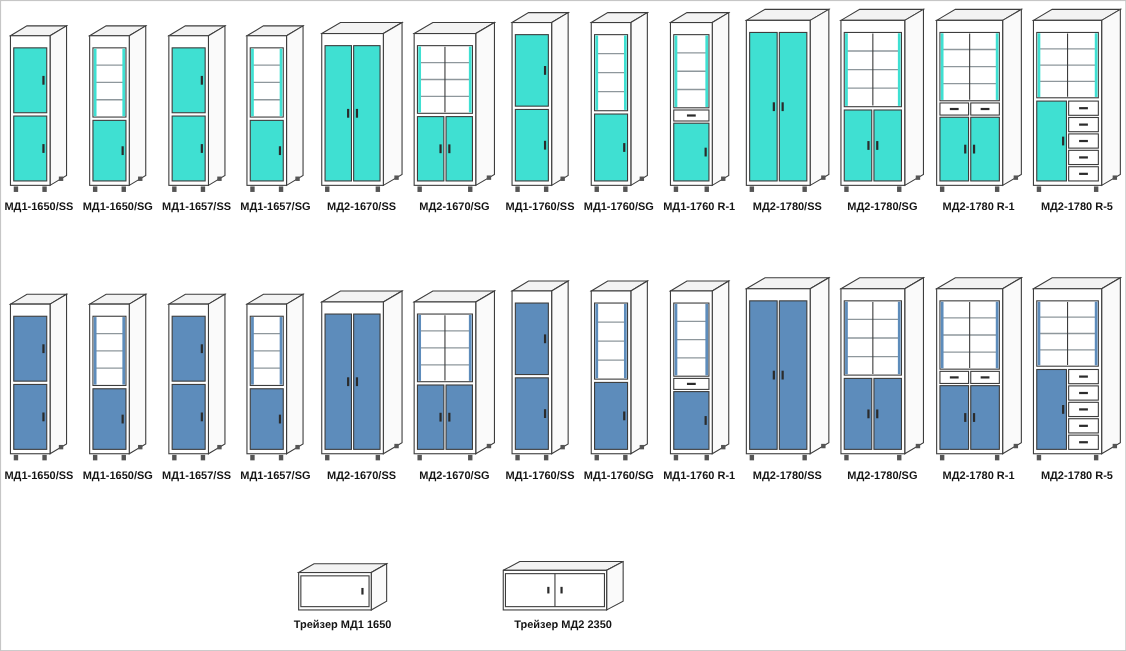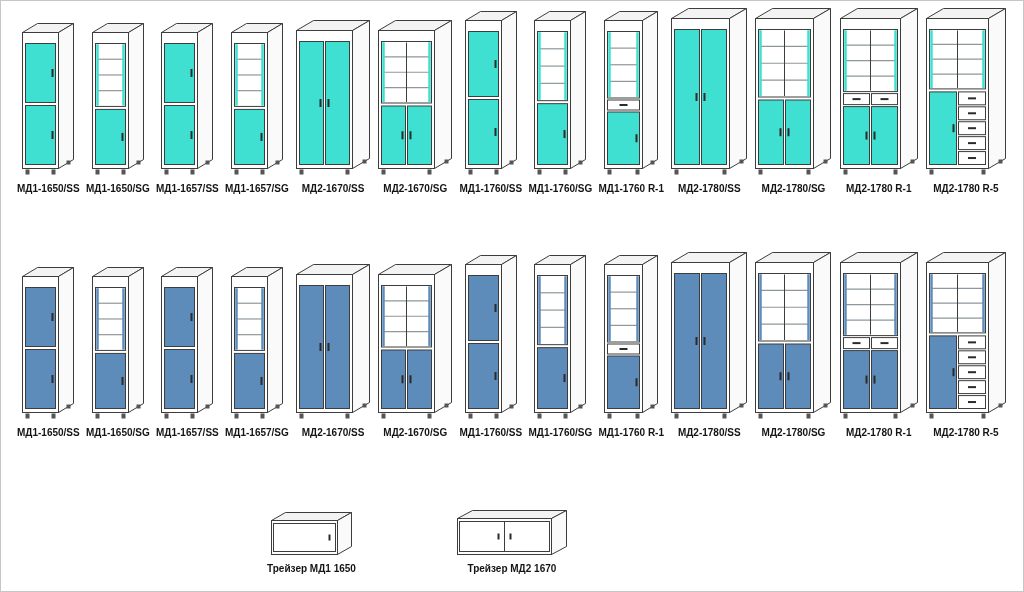--- a/index.html
+++ b/index.html
@@ -1,18 +1,18 @@
 <!DOCTYPE html>
 <html><head>
 <meta charset="utf-8">
 <style>
   html,body{margin:0;padding:0;}
   body{width:1024px;height:592px;background:#ffffff;font-family:"Liberation Sans",sans-serif;overflow:hidden;}
   .catalog{position:relative;width:1022px;height:590px;background:#ffffff;border:1px solid #c6c6c6;}
-  .cabinet-row{position:absolute;left:0;right:0;display:flex;justify-content:space-between;align-items:flex-end;padding:0 16px;}
+  .cabinet-row{position:absolute;left:0;right:0;display:flex;justify-content:space-between;align-items:flex-end;padding:0 3px;}
   .row-top{top:6px;}
   .row-middle{top:250px;}
   .cab-col{display:flex;flex-direction:column;align-items:center;justify-content:flex-end;}
   .cab-label{font-size:10px;font-weight:bold;color:#141414;margin-top:7px;white-space:nowrap;}
   .trayser-row{position:absolute;top:508px;left:0;display:flex;align-items:flex-end;gap:100px;padding-left:266px;}
   svg{display:block;}
 </style>
 </head>
 <body>
 
@@ -541,16 +541,16 @@
       <div class="cab-col">
         <svg width="112" height="47" viewBox="0 0 112 47">
           <polygon points="1.5,9.5 16.5,1.5 110.5,1.5 95.5,9.5" fill="#f3f3f3" stroke="#3d3d3d" stroke-width="1"></polygon>
           <polygon points="95.5,9.5 110.5,1.5 110.5,37.5 95.5,45.5" fill="#fafafa" stroke="#3d3d3d" stroke-width="1"></polygon>
           <rect x="1.5" y="9.5" width="94" height="36" fill="#ffffff" stroke="#3d3d3d" stroke-width="1"></rect>
           <rect x="3.5" y="12.5" width="90" height="30" fill="#ffffff" stroke="#3d3d3d" stroke-width="1"></rect>
           <line x1="48.5" y1="12.5" x2="48.5" y2="42.5" stroke="#3d3d3d" stroke-width="1"></line>
           <rect x="41.5" y="24.5" width="2" height="6" fill="#2b2b2b"></rect>
           <rect x="53.5" y="24.5" width="2" height="6" fill="#2b2b2b"></rect>
         </svg>
-        <div class="cab-label">Трейзер МД2 1670</div>
+        <div class="cab-label">Трейзер МД2 2350</div>
       </div>
     </div>
 </div>
 
 </body></html>

